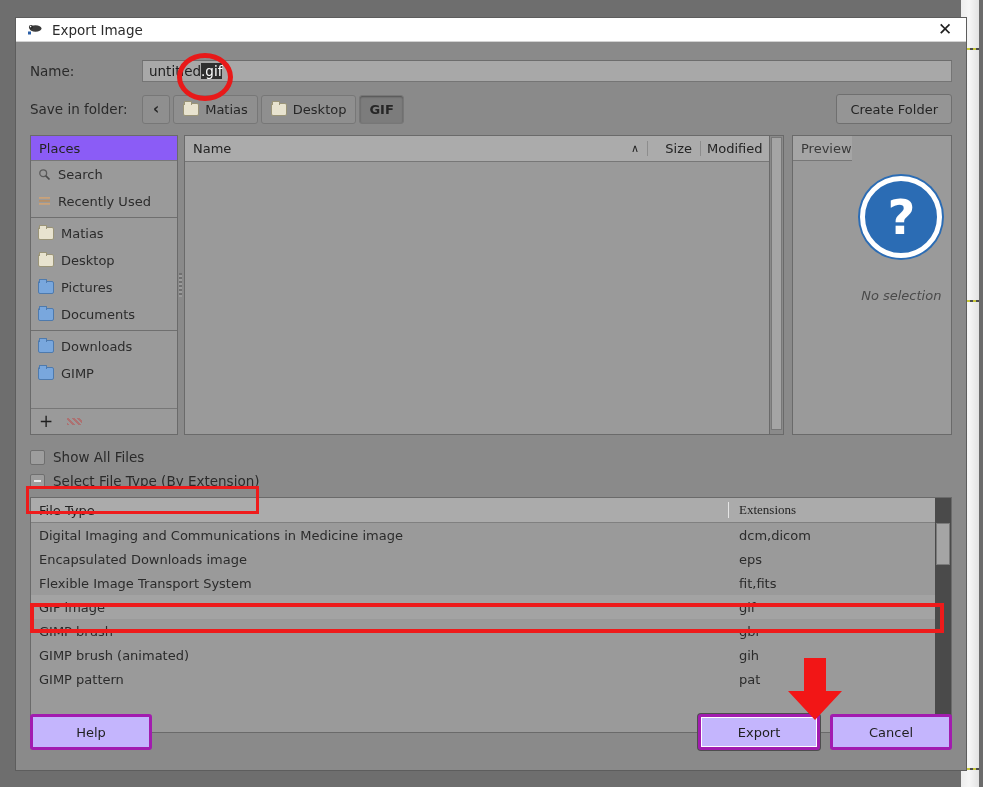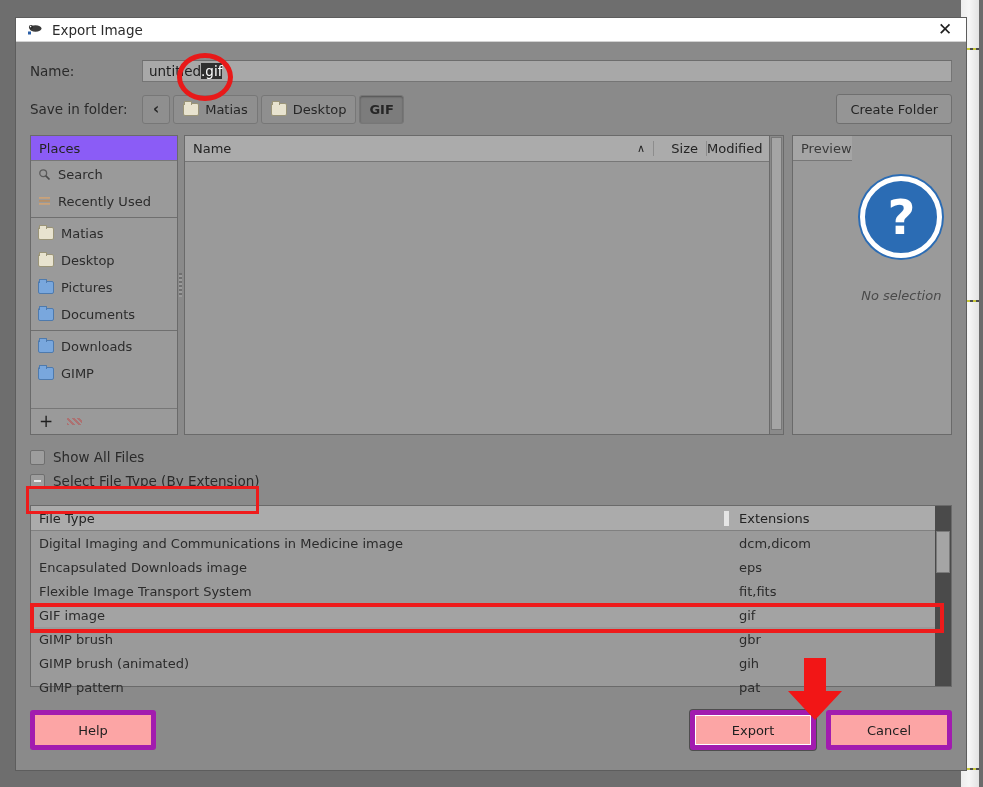--- a/index.html
+++ b/index.html
@@ -262,21 +262,21 @@
     background: #ababab;
     border-bottom: 1px solid #777;
     display: flex;
     align-items: center;
     font-size: 13px;
     color: #232323;
   }
   .fl-head .col-name { flex: 1 1 auto; padding-left: 8px; cursor: pointer; display: flex; align-items: center; }
   .fl-head .sort-arrow { margin-left: auto; margin-right: 8px; font-size: 11px; }
   .fl-head .col-size { width: 44px; text-align: right; padding-right: 8px; border-left: 1px solid #8d8d8d; cursor: pointer; }
-  .fl-head .col-mod { width: 62px; border-left: 1px solid #8d8d8d; cursor: pointer; }
+  .fl-head .col-mod { width: 62px; padding-left: 6px; border-left: 1px solid #8d8d8d; cursor: pointer; }
   .fl-body { flex: 1 1 auto; background: #9a9a9a; }
 
   
   #fl-scroll {
     width: 14px;
     background: #8a8a8a;
     border: 1px solid #6a6a6a;
     border-left: none;
     box-sizing: border-box;
     padding: 1px;
@@ -364,36 +364,36 @@
   }
   .expander::after {
     content: "";
     width: 7px; height: 2px;
     background: #e8e8e8;
   }
 
   
   #ft-wrap {
     display: flex;
-    height: 182px;
-    margin-top: 12px;
+    height: 236px;
+    margin-top: 4px;
     border: 1px solid #6a6a6a;
     box-sizing: border-box;
   }
   #ft-table { flex: 1 1 auto; background: #9a9a9a; }
   .ft-head {
     height: 24px;
     background: #ababab;
     border-bottom: 1px solid #808080;
     display: flex; align-items: center;
     font-size: 13px;
     color: #232323;
   }
   .ft-head .c1 { flex: 1 1 auto; padding-left: 8px; cursor: pointer; }
-  .ft-head .c2 { width: 196px; padding-left: 10px; border-left: 5px solid #e5e5e5; cursor: pointer; }
+  .ft-head .c2 { width: 196px; padding-left: 10px; border-left: 1px solid #e5e5e5; cursor: pointer; font-family: Liberation Serif, serif; }
   .ft-row {
     height: 24px;
     display: flex; align-items: center;
     font-size: 13px;
     color: #2b2b2b;
     cursor: pointer;
   }
   .ft-row .c1 { flex: 1 1 auto; padding-left: 8px; }
   .ft-row .c2 { width: 196px; padding-left: 10px; }
   .ft-row.selected { background: #a3a3a3; }
@@ -413,22 +413,22 @@
 
   
   #actions {
     position: absolute;
     left: 14px; right: 14px;
     bottom: 12px;
     display: flex;
     align-items: center;
   }
   .btn {
-    background: #fca5a5;
-    border: 5px solid #a21caf;
+    background: #c4b5fd;
+    border: 3px solid #a21caf;
     border-radius: 3px;
     height: 30px;
     min-width: 84px;
     padding: 0 16px;
     font-size: 13px;
     color: #1f1f1f;
     display: flex; align-items: center; justify-content: center;
     cursor: pointer;
     font-family: "DejaVu Sans", sans-serif;
   }

